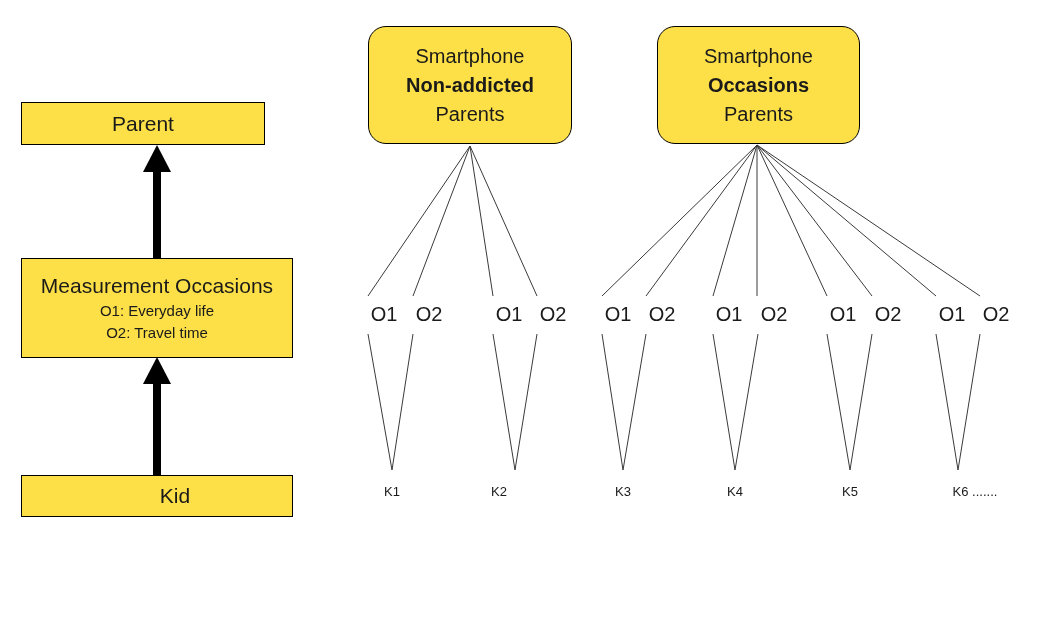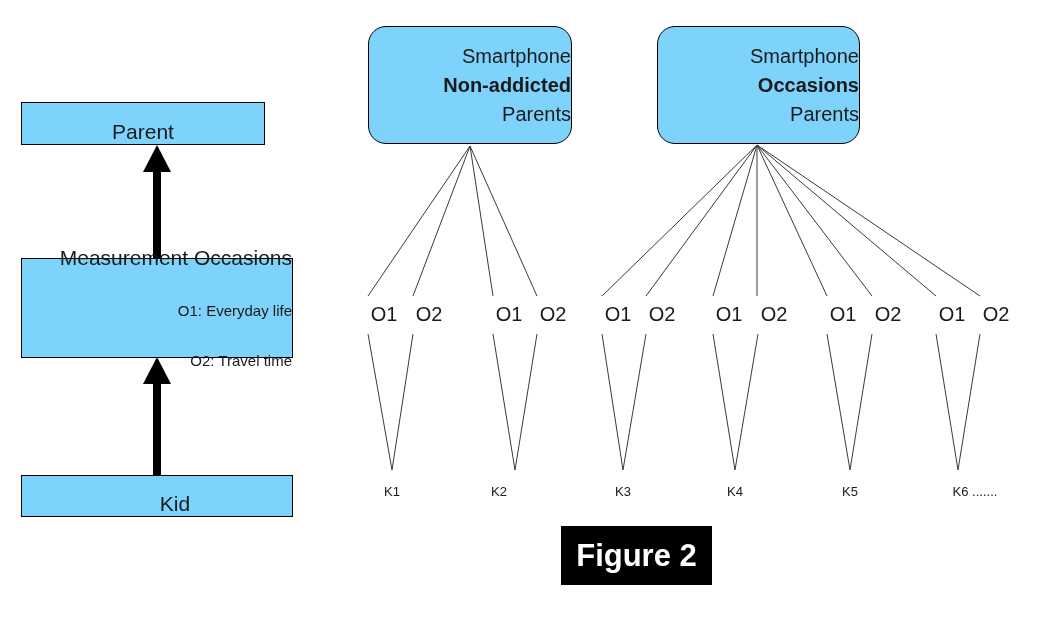--- a/index.html
+++ b/index.html
@@ -2,28 +2,28 @@
 <html><head>
 <meta charset="utf-8">
 <style>
   html,body{margin:0;padding:0;background:#ffffff;}
   .canvas{
     position:relative;width:1054px;height:620px;background:#ffffff;
     font-family:"Liberation Sans",sans-serif;color:#1a1a1a;overflow:hidden;
   }
   .lines-layer{position:absolute;left:0;top:0;width:1054px;height:620px;}
   .box{
-    position:absolute;background:#7dd3fc;border:1.5px solid #000;
-    box-sizing:border-box;display:flex;align-items:flex-end;justify-content:center;
+    position:absolute;background:#fde047;border:1.5px solid #000;
+    box-sizing:border-box;display:flex;align-items:center;justify-content:center;
     text-align:center;
   }
   .parent-box{left:21px;top:102px;width:244px;height:43px;font-size:21px;}
   .measurement-box{
     left:21px;top:258px;width:272px;height:100px;
-    flex-direction:column;justify-content:center;gap:28px;
+    flex-direction:column;justify-content:center;
   }
   .measurement-title{font-size:21px;line-height:28px;}
   .measurement-item{font-size:15px;line-height:22px;}
   .kid-box{left:21px;top:475px;width:272px;height:42px;font-size:21px;padding-left:36px;}
   .group-box{
     width:204px;height:118px;top:26px;border-radius:18px;
     flex-direction:column;font-size:20px;line-height:29px;
   }
   .group-non{left:368px;}
   .group-add{left:657px;width:203px;}
@@ -131,17 +131,14 @@
   <span class="o-label" style="left:936px">O1</span>
   <span class="o-label" style="left:980px">O2</span>
 
   <span class="k-label" style="left:392px">K1</span>
   <span class="k-label" style="left:499px">K2</span>
   <span class="k-label" style="left:623px">K3</span>
   <span class="k-label" style="left:735px">K4</span>
   <span class="k-label" style="left:850px">K5</span>
   <span class="k-label" style="left:975px">K6 .......</span>
 
-  <div class="caption">
-    <span>Figure 2</span>
-  </div>
 
 </div>
 
 </body></html>

